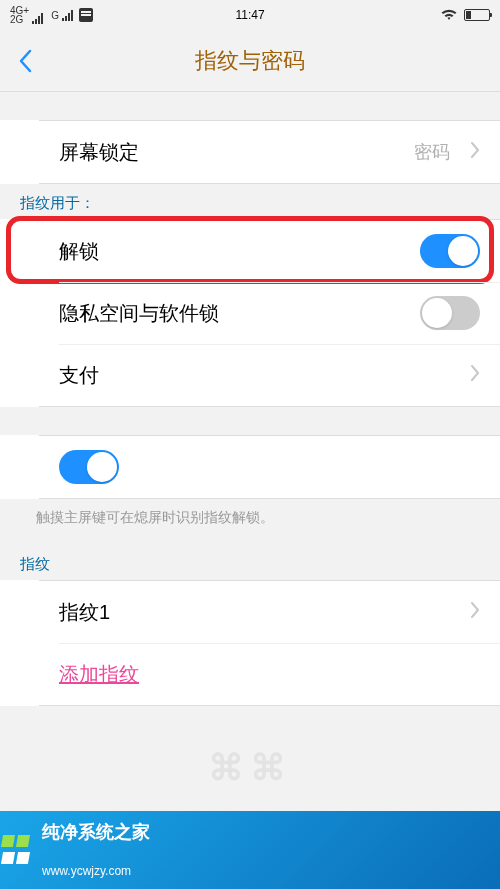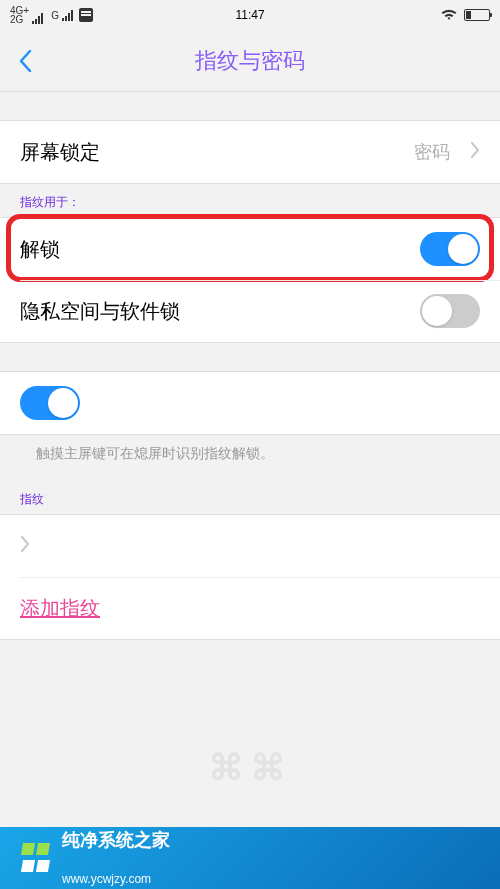--- a/index.html
+++ b/index.html
@@ -40,27 +40,27 @@
     .nav-header {
       height: 62px;
       background: #f2f2f2;
       display: flex;
       align-items: center;
       position: relative;
       border-bottom: 1px solid #ddd;
     }
     .back-btn { width: 50px; height: 100%; display:flex; align-items:center; justify-content:center; }
     .back-btn svg { width: 14px; height: 24px; }
-    .nav-title { position:absolute; left:50%; transform:translateX(-50%); font-size: 22px; color:#8b5cf6; font-weight:500; }
+    .nav-title { position:absolute; left:50%; transform:translateX(-50%); font-size: 22px; color:#a16207; font-weight:500; }
 
     .section-gap { height: 28px; }
-    .section-header { padding: 10px 20px 6px; font-size: 12px; color: #6d28d9; }
+    .section-header { padding: 10px 20px 6px; font-size: 15px; color: #0369a1; }
     .section-desc { padding: 10px 36px; font-size: 14px; color: #999; }
 
-    .group { background: #fff; }
+    .group { background: #fff; padding-left: 39px; }
     .row {
       display: flex;
       align-items: center;
       padding: 0 20px;
       height: 62px;
       position: relative;
     }
     .row + .row::before {
       content:''; position:absolute; left:20px; right:0; top:0; height:1px; background:#eee;
     }
@@ -91,23 +91,23 @@
       pointer-events: none;
     }
 
     .watermark-logo {
       position: absolute;
       bottom: 100px; left: 50%; transform: translateX(-50%);
       font-size: 36px; color: rgba(0,0,0,0.06); letter-spacing: 6px;
       font-weight: 700;
     }
     .footer-banner {
-      position: absolute; bottom: 0; left: 0; right: 0; height: 62px;
+      position: absolute; bottom: 0; left: 0; right: 0; height: 78px;
       background: linear-gradient(135deg, #1aa5e8, #0a6db8);
-      display: flex; align-items: center; padding: 0 22px; color: #fff;
+      display: flex; align-items: center; padding: 0 2px; color: #fff;
     }
     .footer-logo { display:flex; flex-wrap:wrap; width:30px; height:30px; gap:3px; margin-right:10px; }
     .footer-logo span { width:12px; height:12px; background:#9be04a; transform: skewX(-10deg); }
     .footer-logo span:nth-child(3), .footer-logo span:nth-child(4) { background:#fff; }
     .footer-text { display:flex; flex-direction:column; line-height:1.2; }
     .footer-title { font-size: 18px; font-weight: 600; }
     .footer-url { font-size: 12px; opacity: .95; margin-top: 20px; }
   </style>
 </head>
 <body>
@@ -180,37 +180,44 @@
     <div class="toggle on">
         <div class="toggle-knob"></div>
       </div>
   </div>
   <div class="row">
     <span class="row-label">隐私空间与软件锁</span>
     <div class="toggle off">
         <div class="toggle-knob"></div>
       </div>
   </div>
+  <div class="row">
+    <span class="row-label">支付</span>
+    <span class="chevron"><svg viewBox="0 0 10 16">
+          <path d="M2 1 L8 8 L2 15" stroke="#c8c8c8" stroke-width="2" fill="none" stroke-linecap="round" stroke-linejoin="round"></path>
+        </svg></span>
+  </div>
 </div>
 
 <div class="section-gap"></div>
 
 <div class="group">
   <div class="row">
     <div class="toggle on">
         <div class="toggle-knob"></div>
       </div>
   </div>
 </div>
 <div class="section-desc">触摸主屏键可在熄屏时识别指纹解锁。</div>
 
 <div class="section-header" style="padding-top:18px;">指纹</div>
 
 <div class="group">
   <div class="row">
+    <span class="row-label">指纹1</span>
     <span class="chevron"><svg viewBox="0 0 10 16">
           <path d="M2 1 L8 8 L2 15" stroke="#c8c8c8" stroke-width="2" fill="none" stroke-linecap="round" stroke-linejoin="round"></path>
         </svg></span>
   </div>
   <div class="row link-row">
     <span class="row-label">添加指纹</span>
   </div>
 </div>
 
 <div class="watermark-logo">⌘⌘</div>

